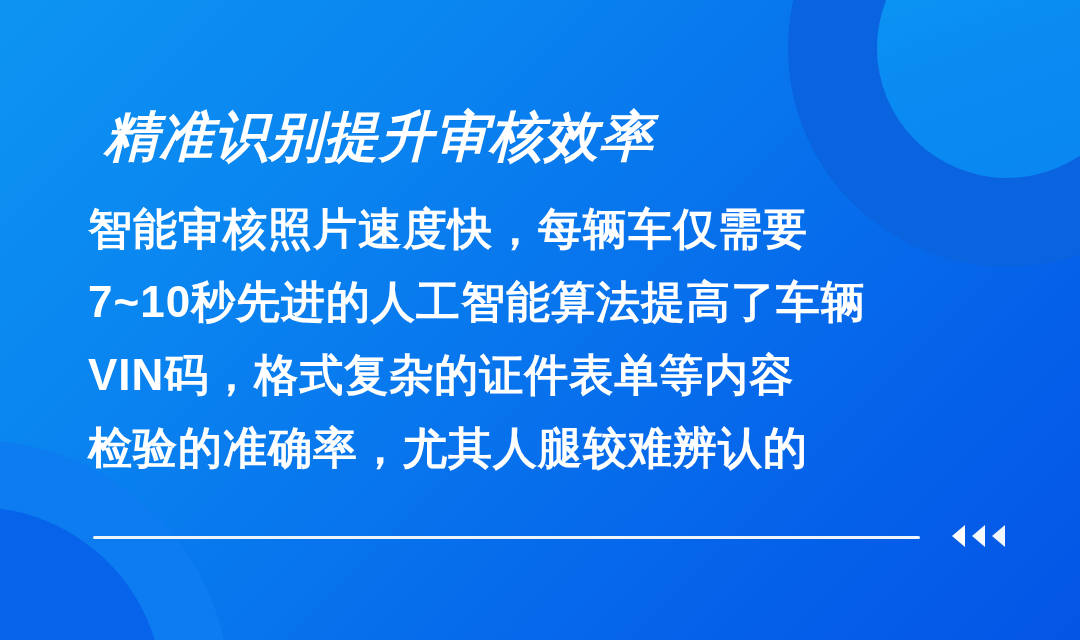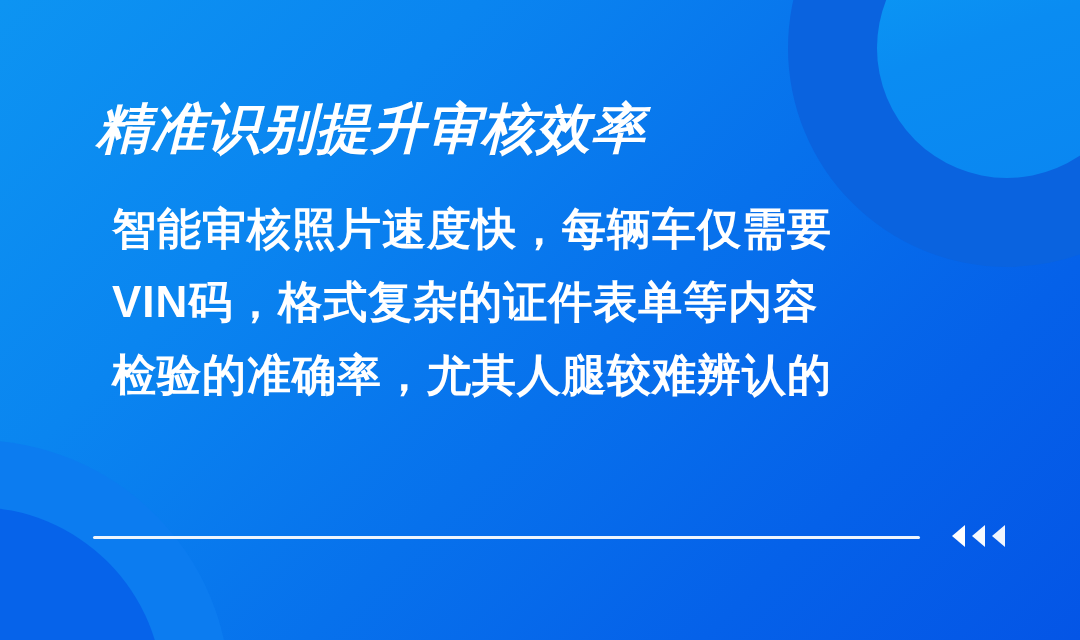--- a/index.html
+++ b/index.html
@@ -57,36 +57,35 @@
   
   #content {
     position: absolute;
     inset: 0;
     z-index: 5;
   }
   #headline {
     position: absolute;
     left: 88px;
     top: 88px;
-    margin: 8px;
+    margin: 16px;
     color: #ffffff;
     font-size: 54px;
     line-height: 64px;
     font-weight: 700;
     font-style: italic;
     letter-spacing: 1px;
     white-space: nowrap;
     text-shadow: 0 1px 0 rgba(0,0,0,0.04);
   }
   #body-copy {
     position: absolute;
     left: 88px;
     top: 192px;
     width: 880px;
-    margin-left: 24px;
   }
   .body-line {
     color: #ffffff;
     font-size: 44px;
     line-height: 73px;
     font-weight: 700;
     letter-spacing: 1px;
     white-space: nowrap;
   }
 
@@ -129,20 +128,21 @@
   <div class="deco" id="ring-tr-inner"></div>
   <div class="deco" id="ring-bl-outer"></div>
   <div class="deco" id="ring-bl-inner"></div>
 
   <div id="content">
 
     <h1 id="headline">精准识别提升审核效率</h1>
 
     <div id="body-copy">
       <div class="body-line">智能审核照片速度快，每辆车仅需要</div>
+      <div class="body-line">7~10秒先进的人工智能算法提高了车辆</div>
       <div class="body-line">VIN码，格式复杂的证件表单等内容</div>
       <div class="body-line">检验的准确率，尤其人腿较难辨认的</div>
     </div>
 
     <div id="divider"></div>
 
     <div id="arrow-group">
       <span class="arrow-left a1"></span>
       <span class="arrow-left a2"></span>
       <span class="arrow-left a3"></span>

